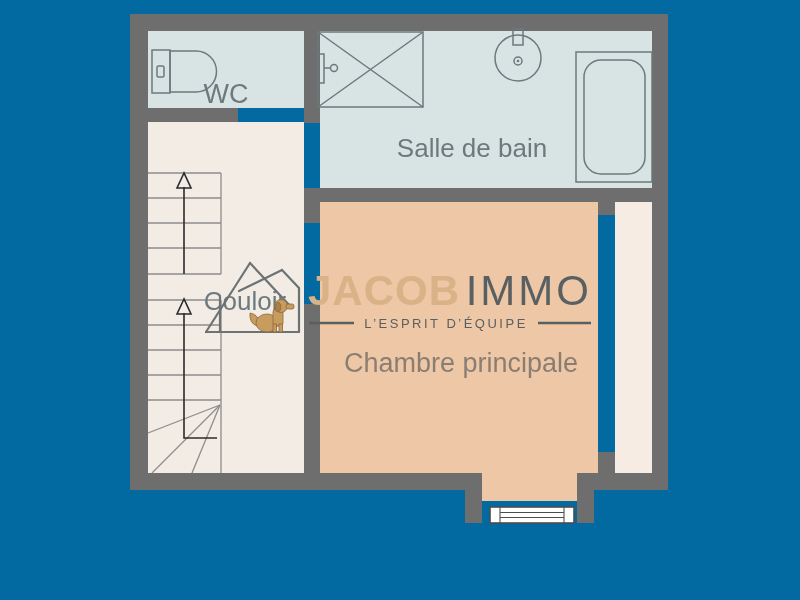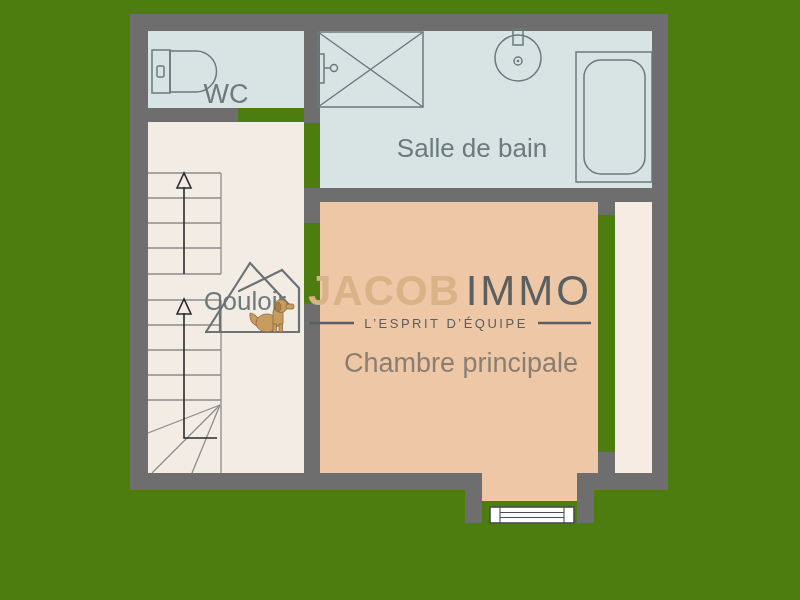--- a/index.html
+++ b/index.html
@@ -1,16 +1,16 @@
 <!DOCTYPE html>
 <html><head>
 <meta charset="utf-8">
 <style>
   html,body{margin:0;padding:0;background:#ffffff;}
-  .canvas{position:relative;width:800px;height:600px;background:#4d7c0f;overflow:hidden;}
+  .canvas{position:relative;width:800px;height:600px;background:#0369a1;overflow:hidden;}
   svg{display:block;}
   text{font-family:"Liberation Sans","DejaVu Sans",sans-serif;}
   .wall{fill:#6e6e6e;}
   .fx{fill:none;stroke:#6b7a7d;stroke-width:1.5;}
   .step{stroke:#8c8c8c;stroke-width:1.3;}
   .arrow{stroke:#2b2b2b;stroke-width:1.6;fill:none;}
   .lg{stroke:#6d7275;stroke-width:2.2;fill:none;stroke-linecap:round;}
   .room-label{fill:#6d7a7d;}
   .bed-label{fill:#8a7e73;}
   .brand1{fill:#d9b287;font-weight:bold;letter-spacing:1px;}

